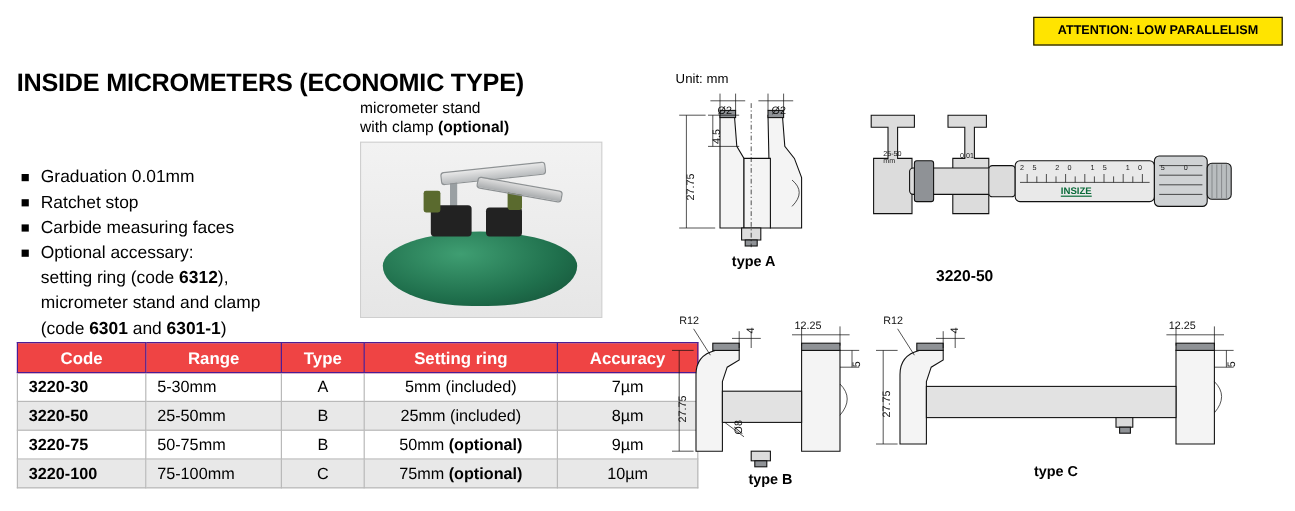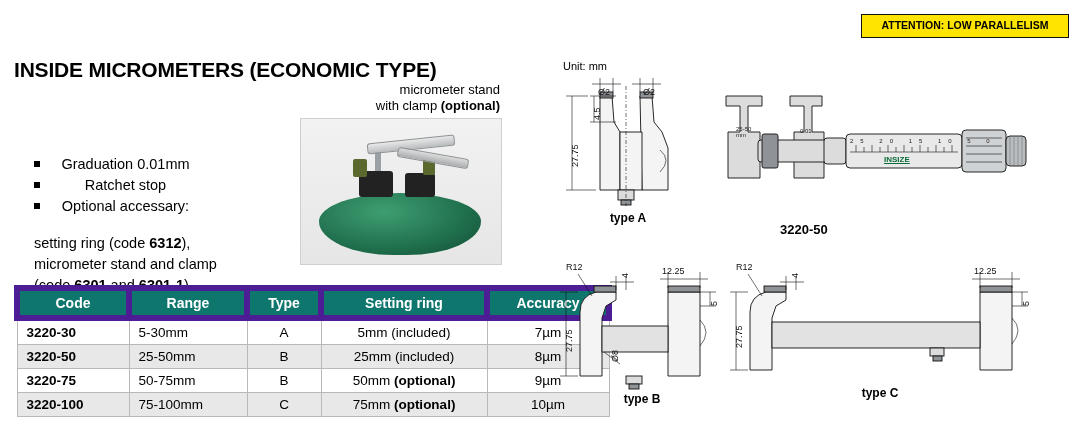--- a/index.html
+++ b/index.html
@@ -30,32 +30,32 @@
     font-size:10.5px;font-weight:bold;
     width:208px;
     box-sizing:border-box;
   }
 
   
   .features{
     position:absolute;left:18px;top:138px;
     font-size:14.5px;line-height:21px;
   }
-  .features ul{list-style:none;margin:16px;padding:0;text-align:center;}
+  .features ul{list-style:none;margin:0;padding:0;}
   .features li{position:relative;padding-left:16px;}
   .features li .bullet{
     position:absolute;left:0;top:7px;width:6px;height:6px;background:#000;
   }
   .features .sub{padding-left:16px;}
   .features b{font-weight:bold;text-align:center;}
 
   
   .stand-cap{
     position:absolute;left:300px;top:82px;width:200px;
-    text-align:right;font-size:13px;line-height:16px;
+    text-align:left;font-size:13px;line-height:16px;
   }
   .stand-cap b{font-weight:bold;}
   .stand-photo{
     position:absolute;left:300px;top:118px;width:200px;height:145px;
     border:1px solid #cfcfcf;
     background:linear-gradient(#f2f2f2,#e6e6e6);
     overflow:hidden;
   }
   .stand-photo .base{
     position:absolute;left:18px;top:74px;width:162px;height:62px;
@@ -87,22 +87,22 @@
     position:absolute;left:122px;top:40px;width:12px;height:16px;background:#5a6a2e;border-radius:2px;
   }
 
   
   .tbl{
     position:absolute;left:14px;top:285px;
     border-collapse:collapse;
     font-size:13.5px;
   }
   .tbl th{
-    background:#0f766e;color:#fff;font-weight:bold;
-    border:6px solid #4c1d95;
+    background:#ef4444;color:#fff;font-weight:bold;
+    border:1px solid #4c1d95;
     padding:4px 6px;text-align:center;font-size:14px;
   }
   .tbl td{
     border:1px solid #b9b9b9;
     padding:3px 6px;text-align:center;height:17px;
   }
   .tbl td.code{font-weight:bold;text-align:left;padding-left:9px;}
   .tbl td.range{text-align:left;padding-left:9px;}
   .tbl tr.alt td{background:#e8e8e8;}
   .tbl td b{font-weight:bold;}
@@ -148,20 +148,21 @@
   <div class="title">INSIDE MICROMETERS (ECONOMIC TYPE)</div>
 
   <div class="attention">
     <div>ATTENTION: LOW PARALLELISM</div>
   </div>
 
   <div class="features">
     <ul>
       <li><span class="bullet"></span><span>Graduation 0.01mm</span></li>
       <li><span class="bullet"></span><span>Ratchet stop</span></li>
+      <li><span class="bullet"></span><span>Carbide measuring faces</span></li>
       <li><span class="bullet"></span><span>Optional accessary:</span></li>
     </ul>
     <div class="sub">
       setting ring (code <b>6312</b>),
     </div>
     <div class="sub">micrometer stand and clamp</div>
     <div class="sub">
       (code <b>6301</b> and <b>6301-1</b>)
     </div>
   </div>

